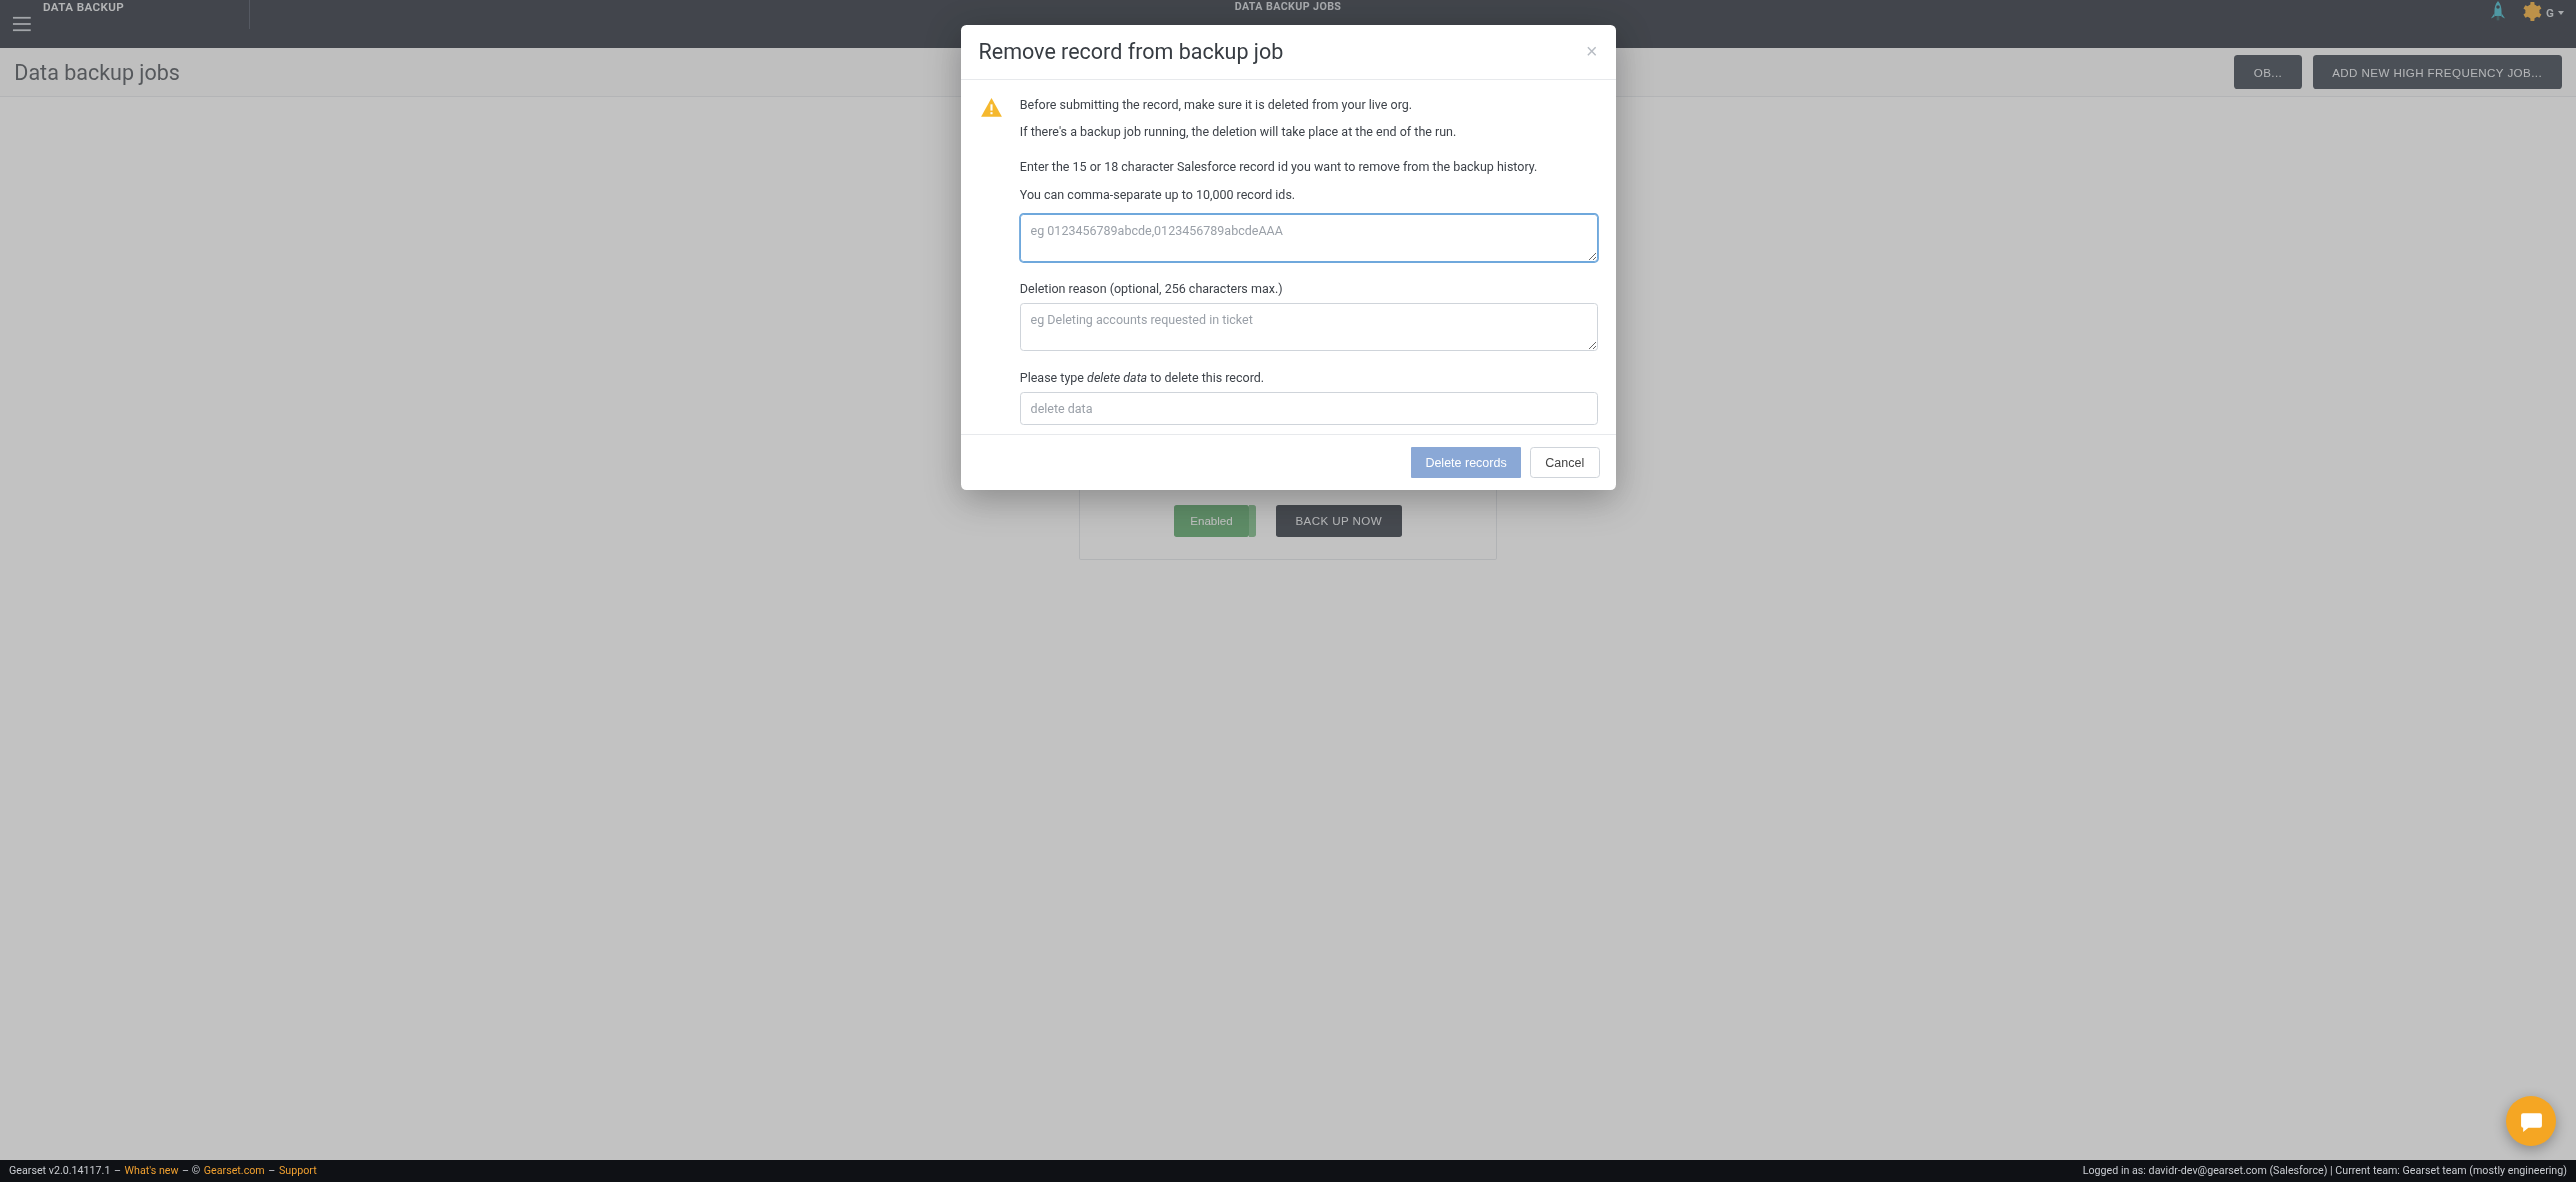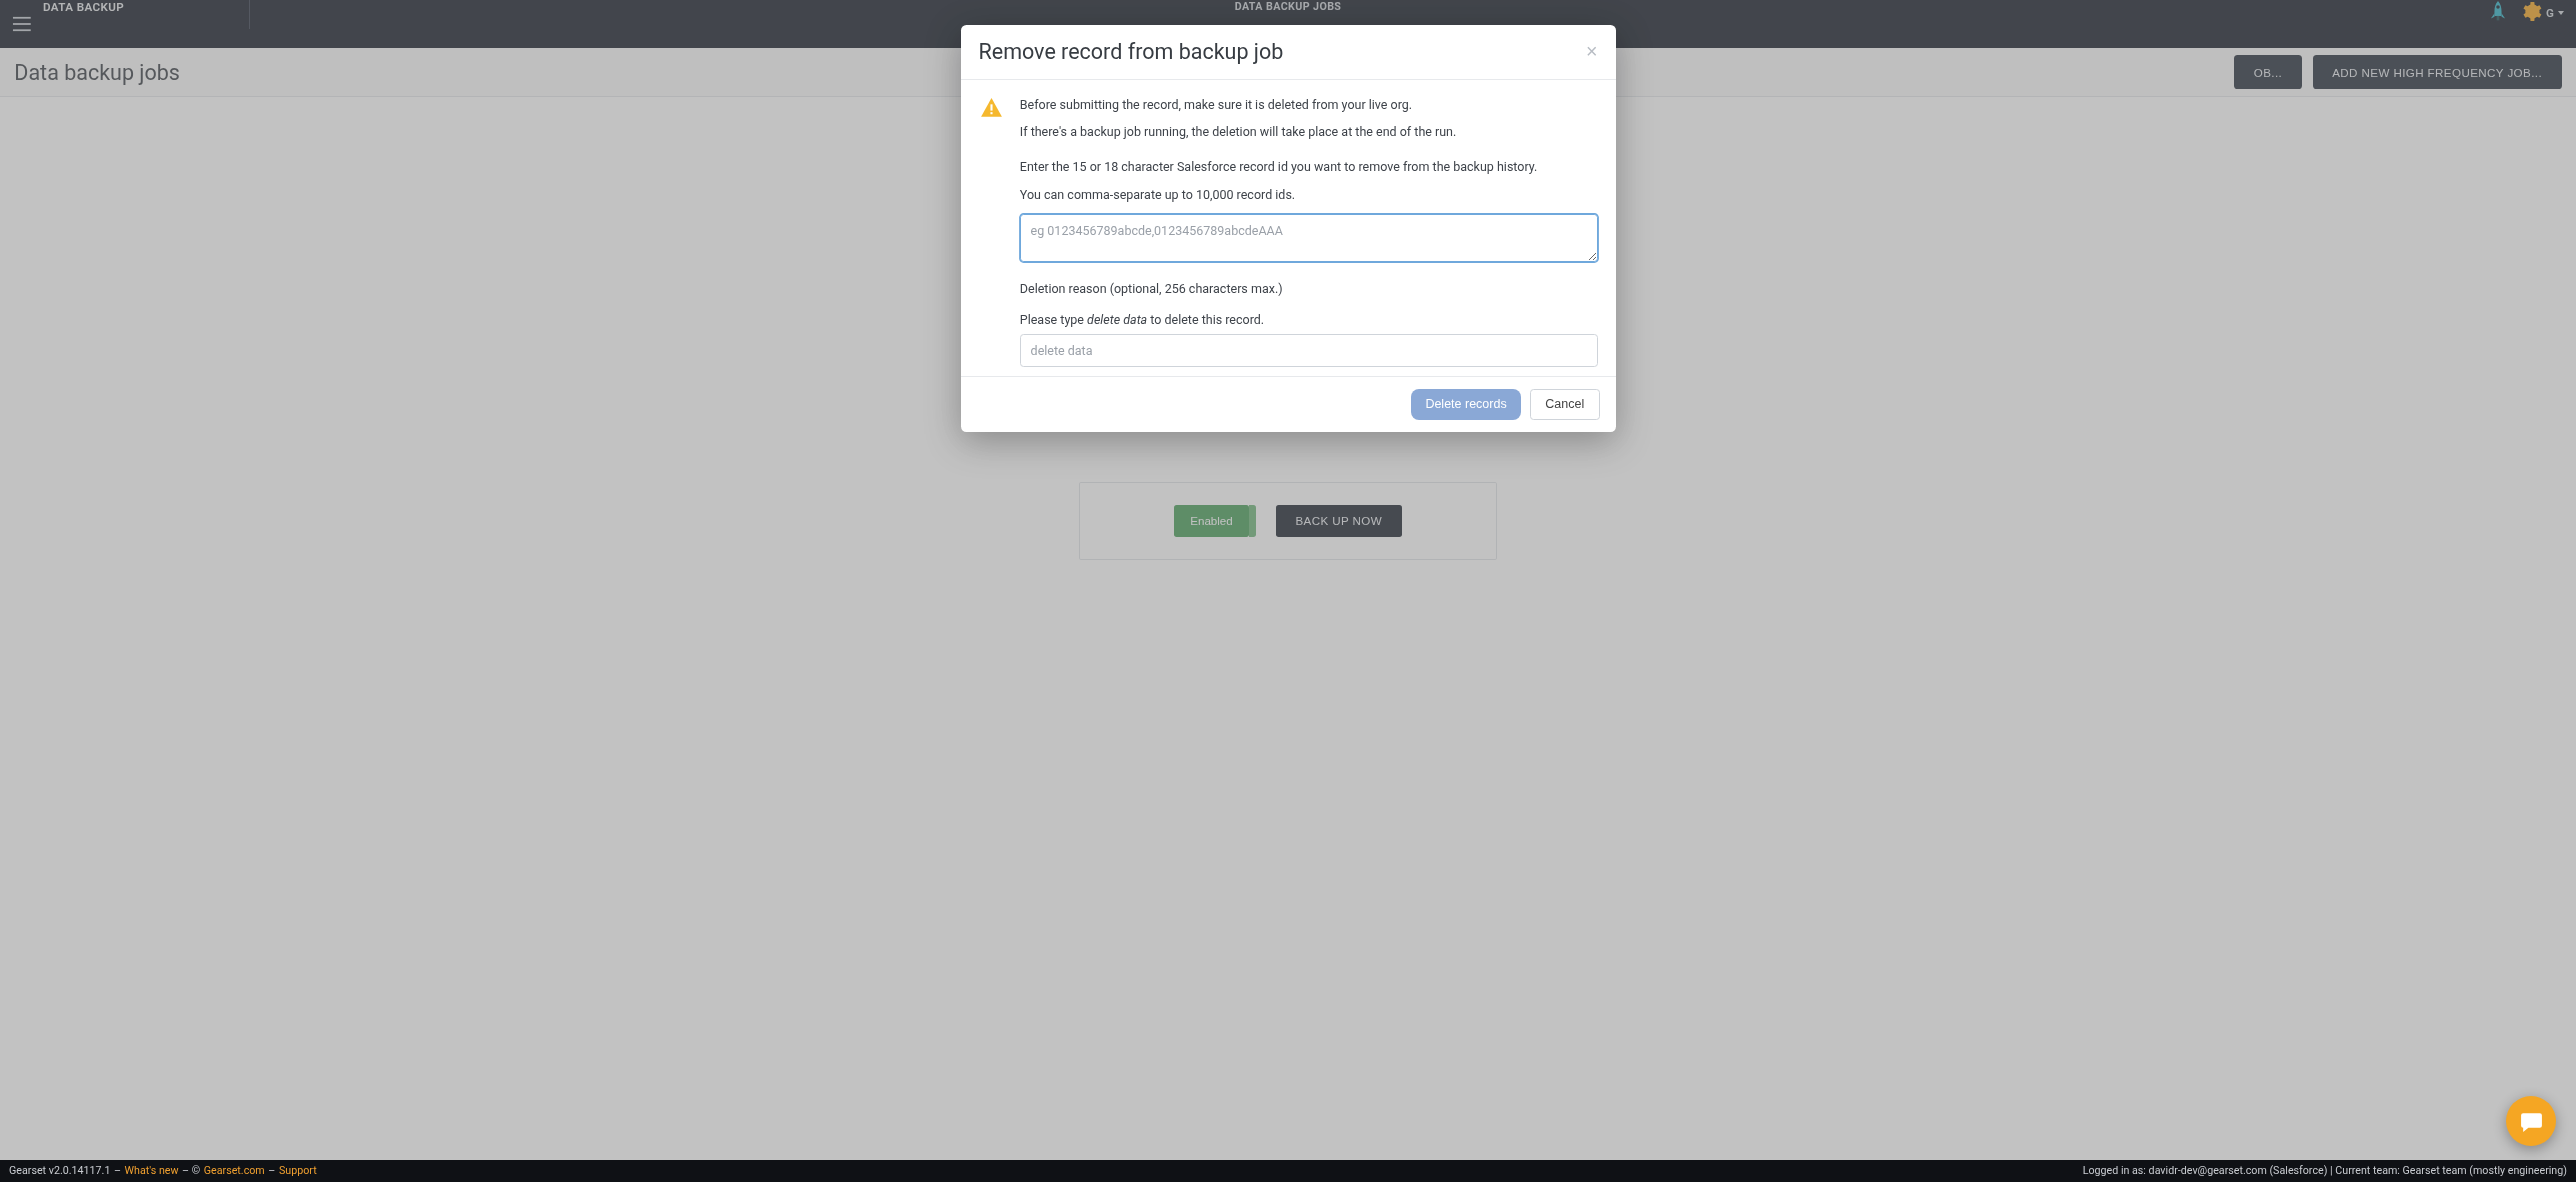--- a/index.html
+++ b/index.html
@@ -143,21 +143,21 @@
   }
   .inp::placeholder { color: #9aa0a8; }
   .confirm-line { margin: 16px 0 7.2px; font-size: 12.5px; color: #3e434a; }
   .confirm-line em { font-style: italic; }
   .modal-footer {
     border-top: 0.9px solid #e7e9ec;
     padding: 12.5px 16px;
     display: flex; justify-content: flex-end; gap: 9px;
   }
   .btn-primary {
-    background: #8aa8d6; color: #fff; border: none; border-radius: 8px;
+    background: #8aa8d6; color: #fff; border: none; border-radius: 1px;
     padding: 8px 14.3px; font-size: 12.5px; cursor: pointer; font-weight: 500;
   }
   .btn-default {
     background: #fff; color: #444; border: 0.9px solid #cfd4da; border-radius: 3.6px;
     padding: 7.2px 14.3px; font-size: 12.5px; cursor: pointer;
   }
 
   
   .footer {
     position: fixed; bottom: 0; left: 0; right: 0;
@@ -244,20 +244,21 @@
             <rect x="11" y="15.5" width="2" height="2" fill="#fff"></rect>
           </svg>
       </div>
       <div class="modal-content">
         <p>Before submitting the record, make sure it is deleted from your live org.</p>
         <p>If there's a backup job running, the deletion will take place at the end of the run.</p>
         <p class="instr">Enter the 15 or 18 character Salesforce record id you want to remove from the backup history.</p>
         <p>You can comma-separate up to 10,000 record ids.</p>
         <textarea class="ta focused" rows="2" placeholder="eg 0123456789abcde,0123456789abcdeAAA" style=""></textarea>
         <label>Deletion reason (optional, 256 characters max.)</label>
+        <textarea class="ta" rows="2" placeholder="eg Deleting accounts requested in ticket" style=""></textarea>
         <div class="confirm-line">
           <span>Please type </span><em>delete data</em><span> to delete this record.</span>
         </div>
         <input class="inp" type="text" placeholder="delete data" style="">
       </div>
     </div>
     <div class="modal-footer">
       <button class="btn-primary">Delete records</button>
       <button class="btn-default">Cancel</button>
     </div>

